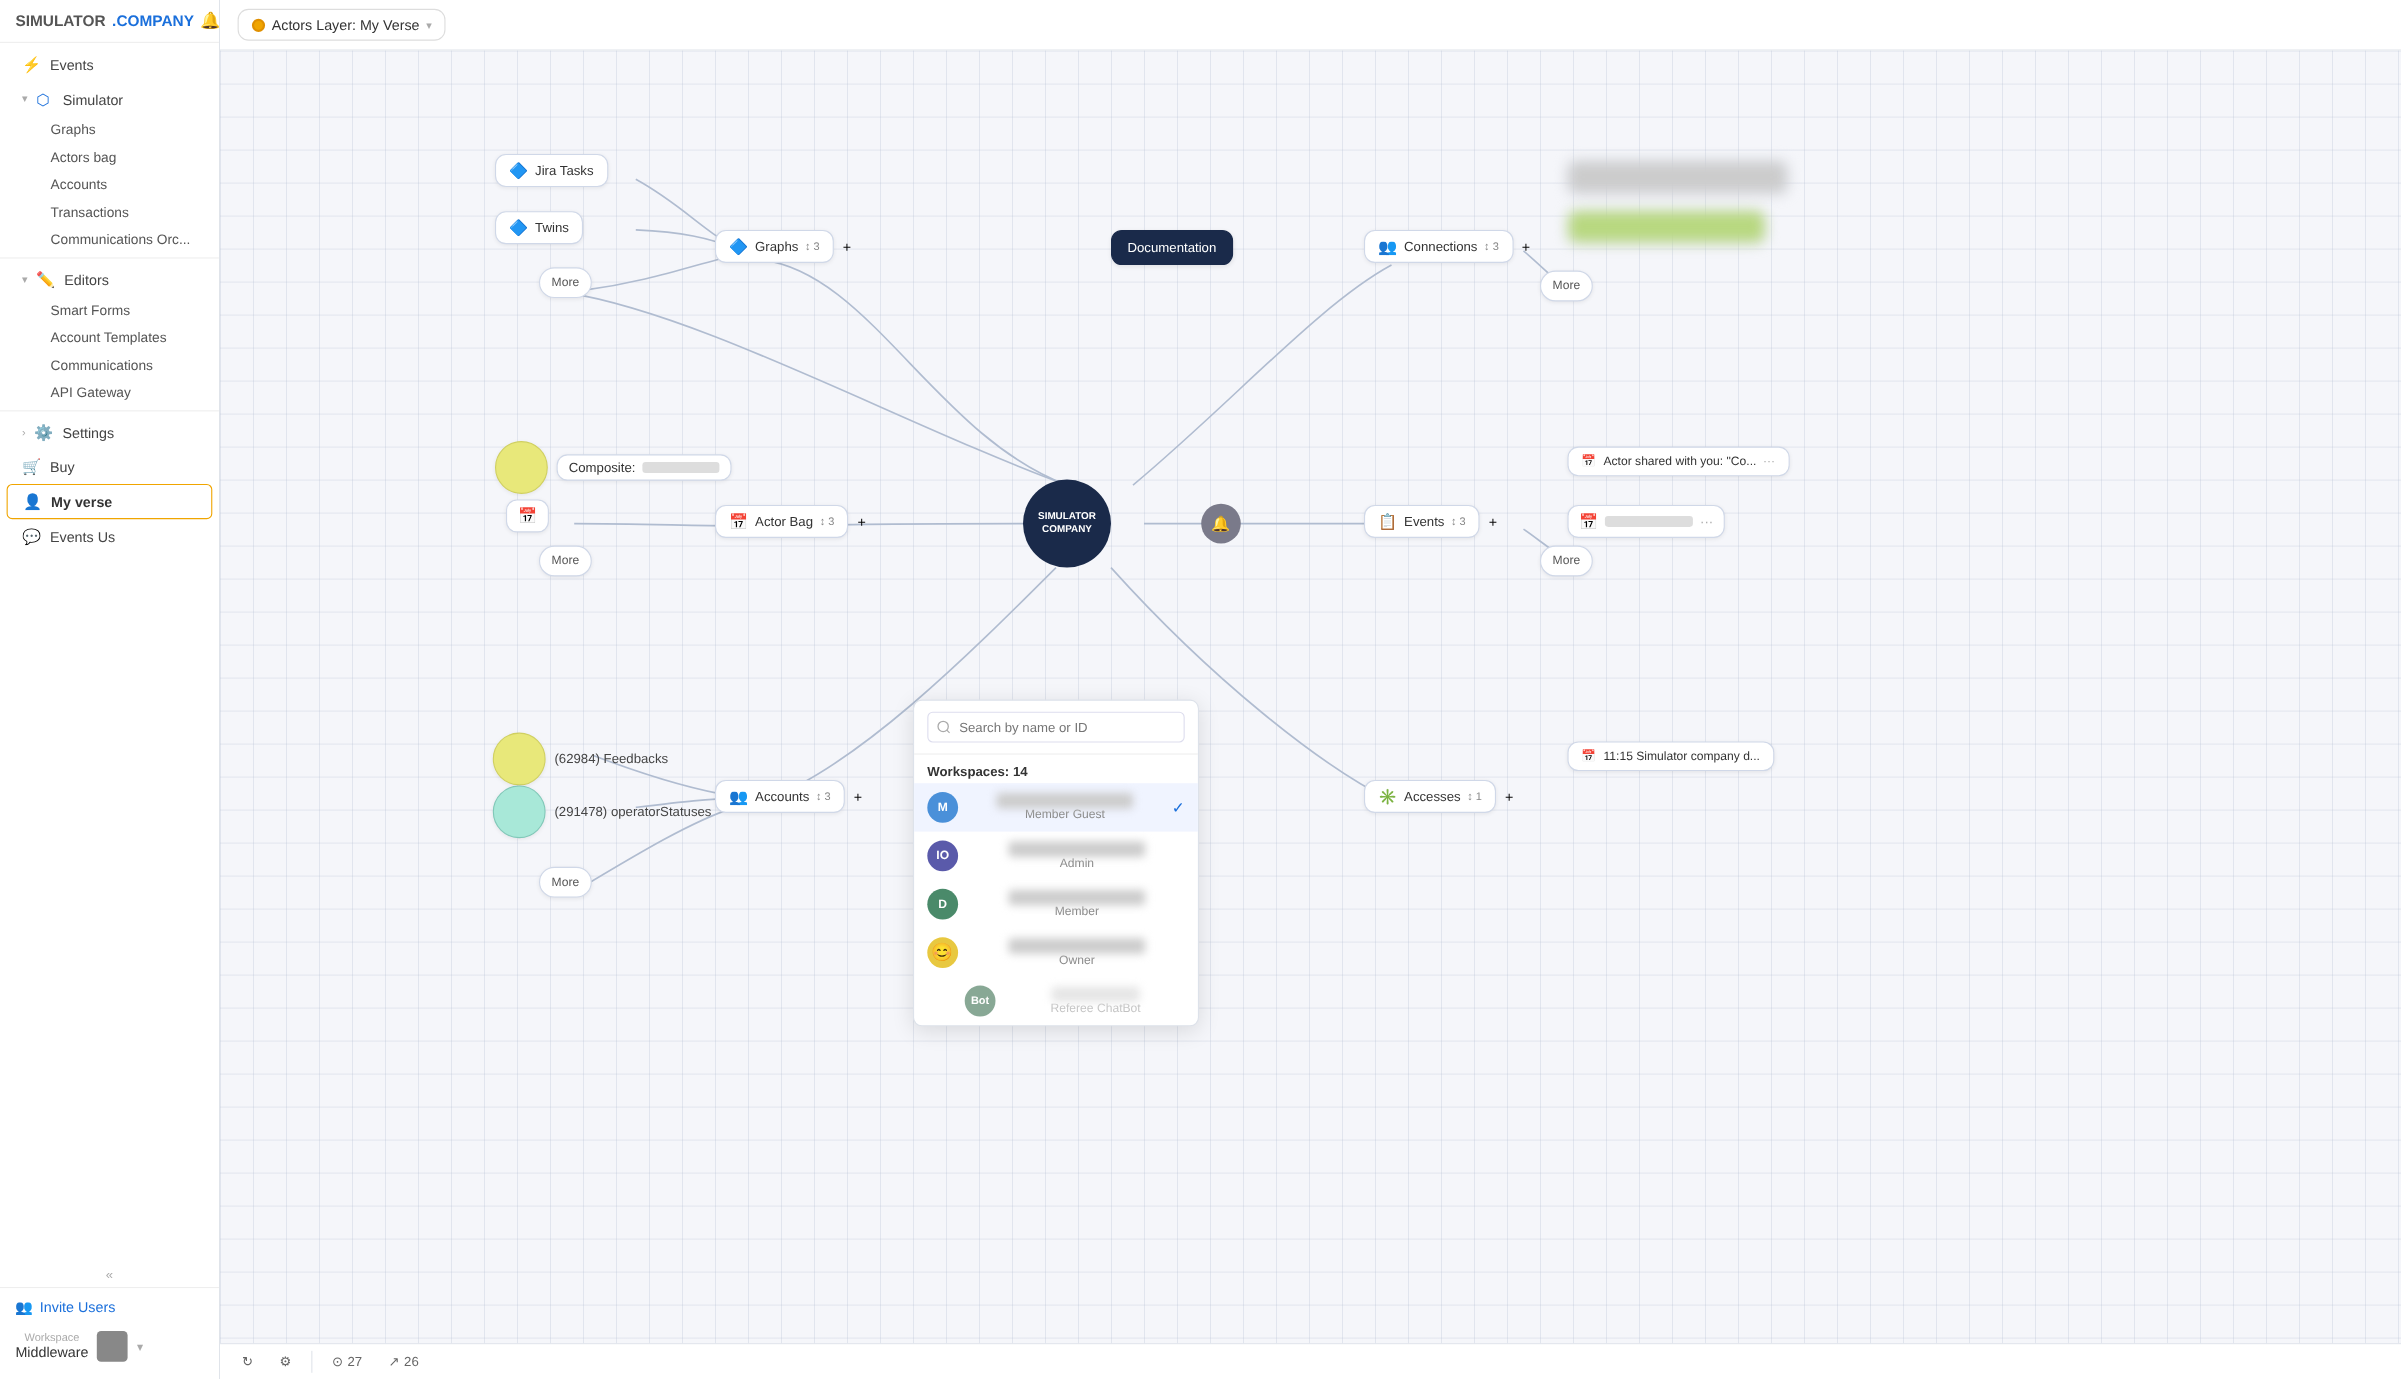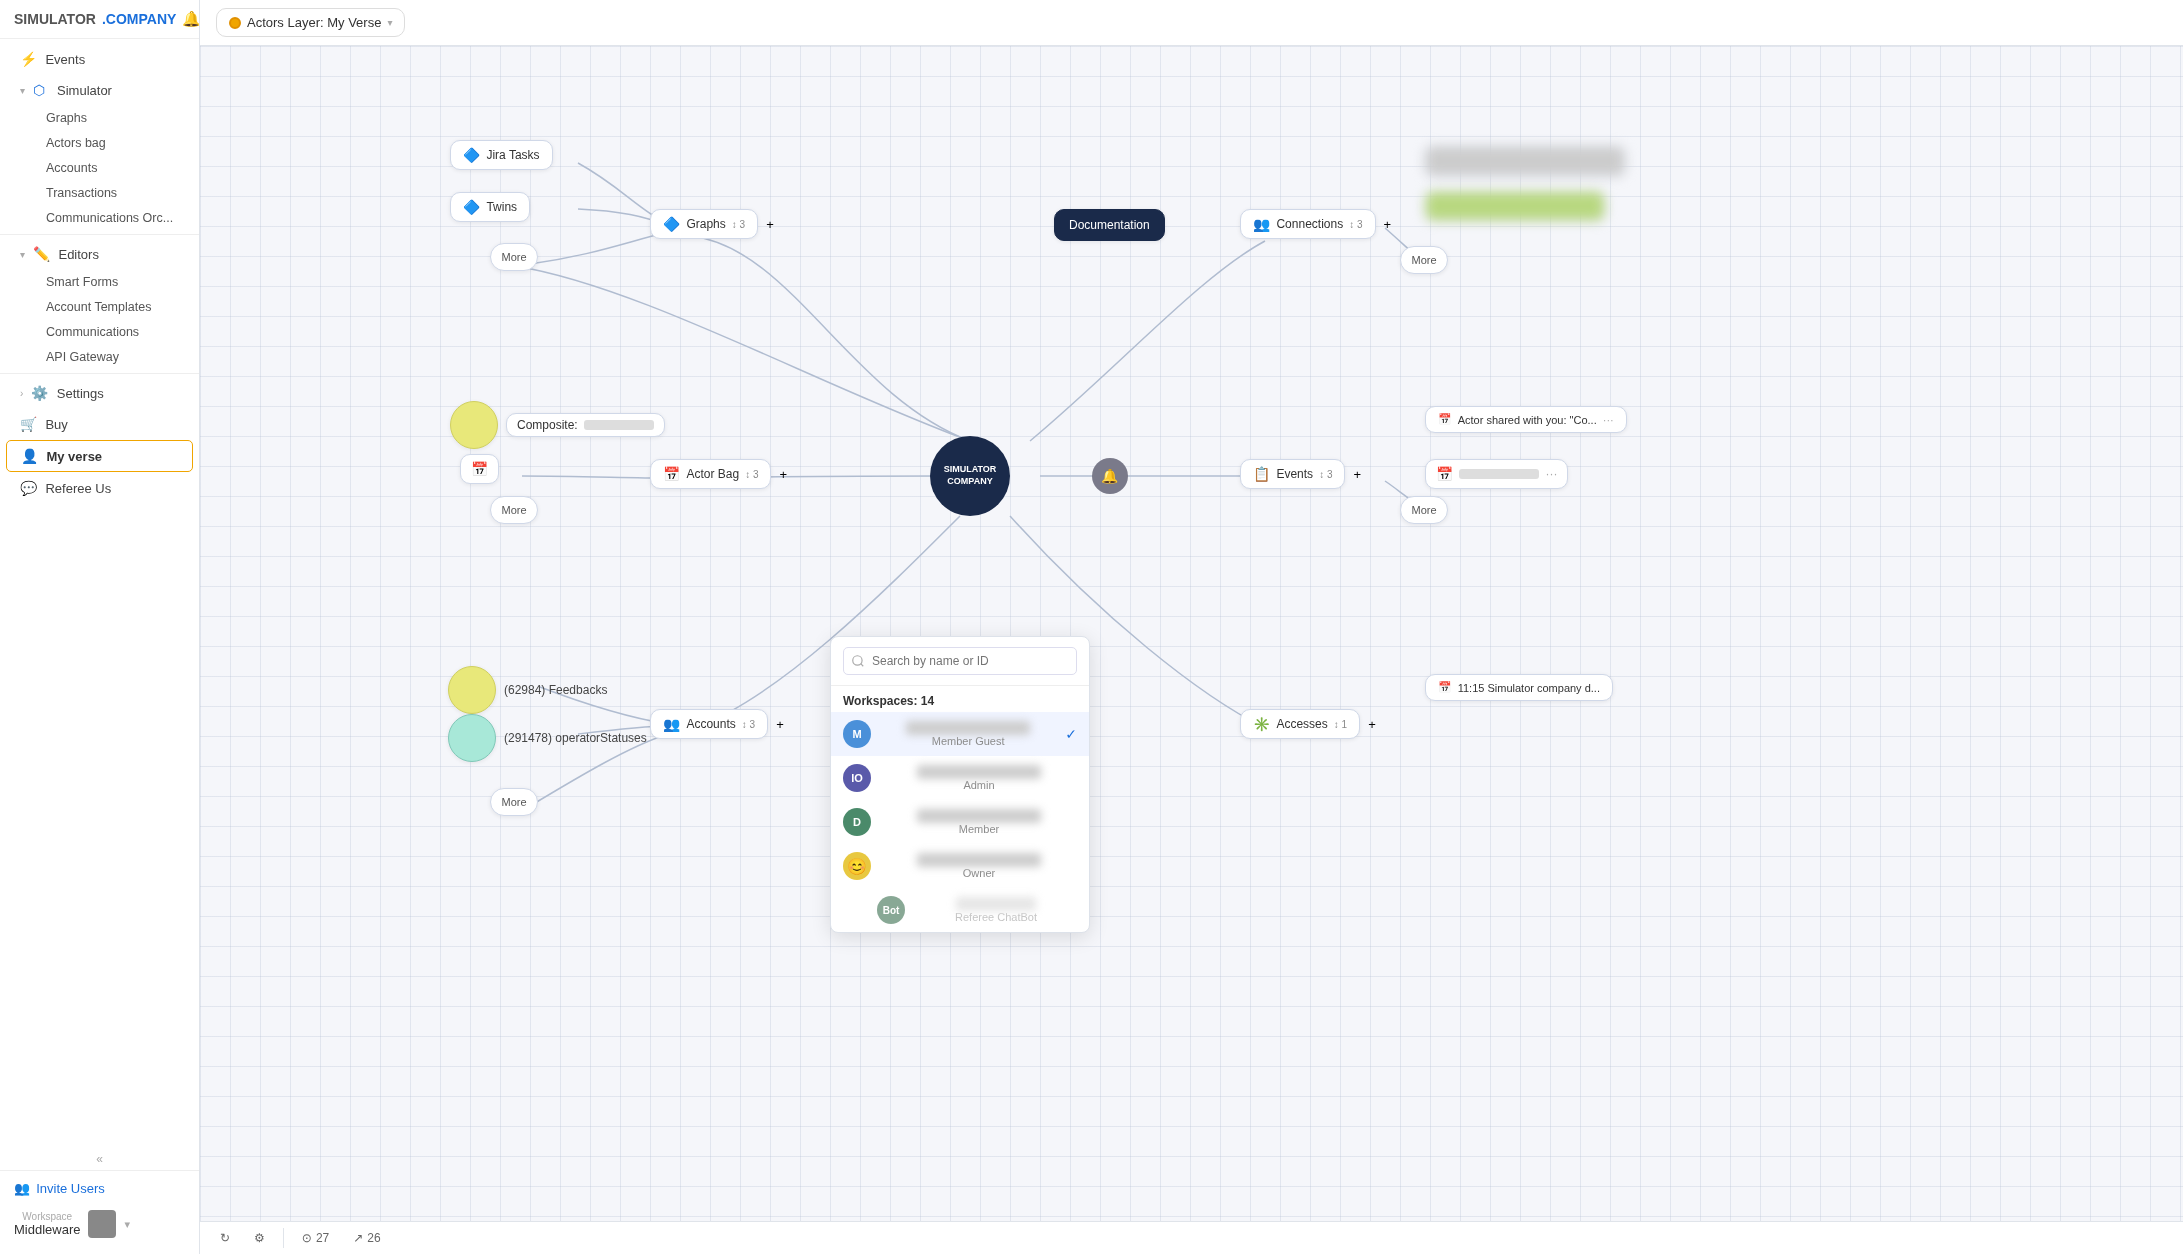--- a/index.html
+++ b/index.html
@@ -420,21 +420,21 @@
       <span>Buy</span>
     </div>
 
     <div class="sidebar-item active">
       <span class="icon">👤</span>
       <span>My verse</span>
     </div>
 
     <div class="sidebar-item">
       <span class="icon">💬</span>
-      <span>Referee Us</span>
+      <span>Events Us</span>
     </div>
   </div>
 
   <div style="margin-top: auto;">
     <div class="collapse-btn">
       <span>«</span>
     </div>
     <div class="sidebar-bottom">
       <div class="sidebar-item invite-users" style="padding:0; margin:0 0 8px;">
         <span>👥</span>
@@ -526,21 +526,21 @@
         <span class="node-icon">🔷</span>
         <span>Graphs</span>
         <span class="node-count">↕ 3</span>
       </div>
       <div class="add-btn">+</div>
     </div>
 
     <div class="node-circle" style="position:absolute; left:290px; top:197px; width:48px; height:28px; border-radius:14px;">More</div>
 
     <div class="node" style="left:810px; top:163px;">
-      <div class="node-box" style="background:#1a2a4a; color:white; border-color:#1a2a4a; font-size:12px; padding: 8px 14px; border-radius: 10px; margin-left: 44px;">
+      <div class="node-box" style="background:#1a2a4a; color:white; border-color:#1a2a4a; font-size:12px; padding: 8px 14px; border-radius: 10px;">
         <span>Documentation</span>
       </div>
     </div>
 
     <div class="node" style="left:1040px; top:163px;">
       <div class="node-box">
         <span class="node-icon">👥</span>
         <span>Connections</span>
         <span class="node-count">↕ 3</span>
       </div>

